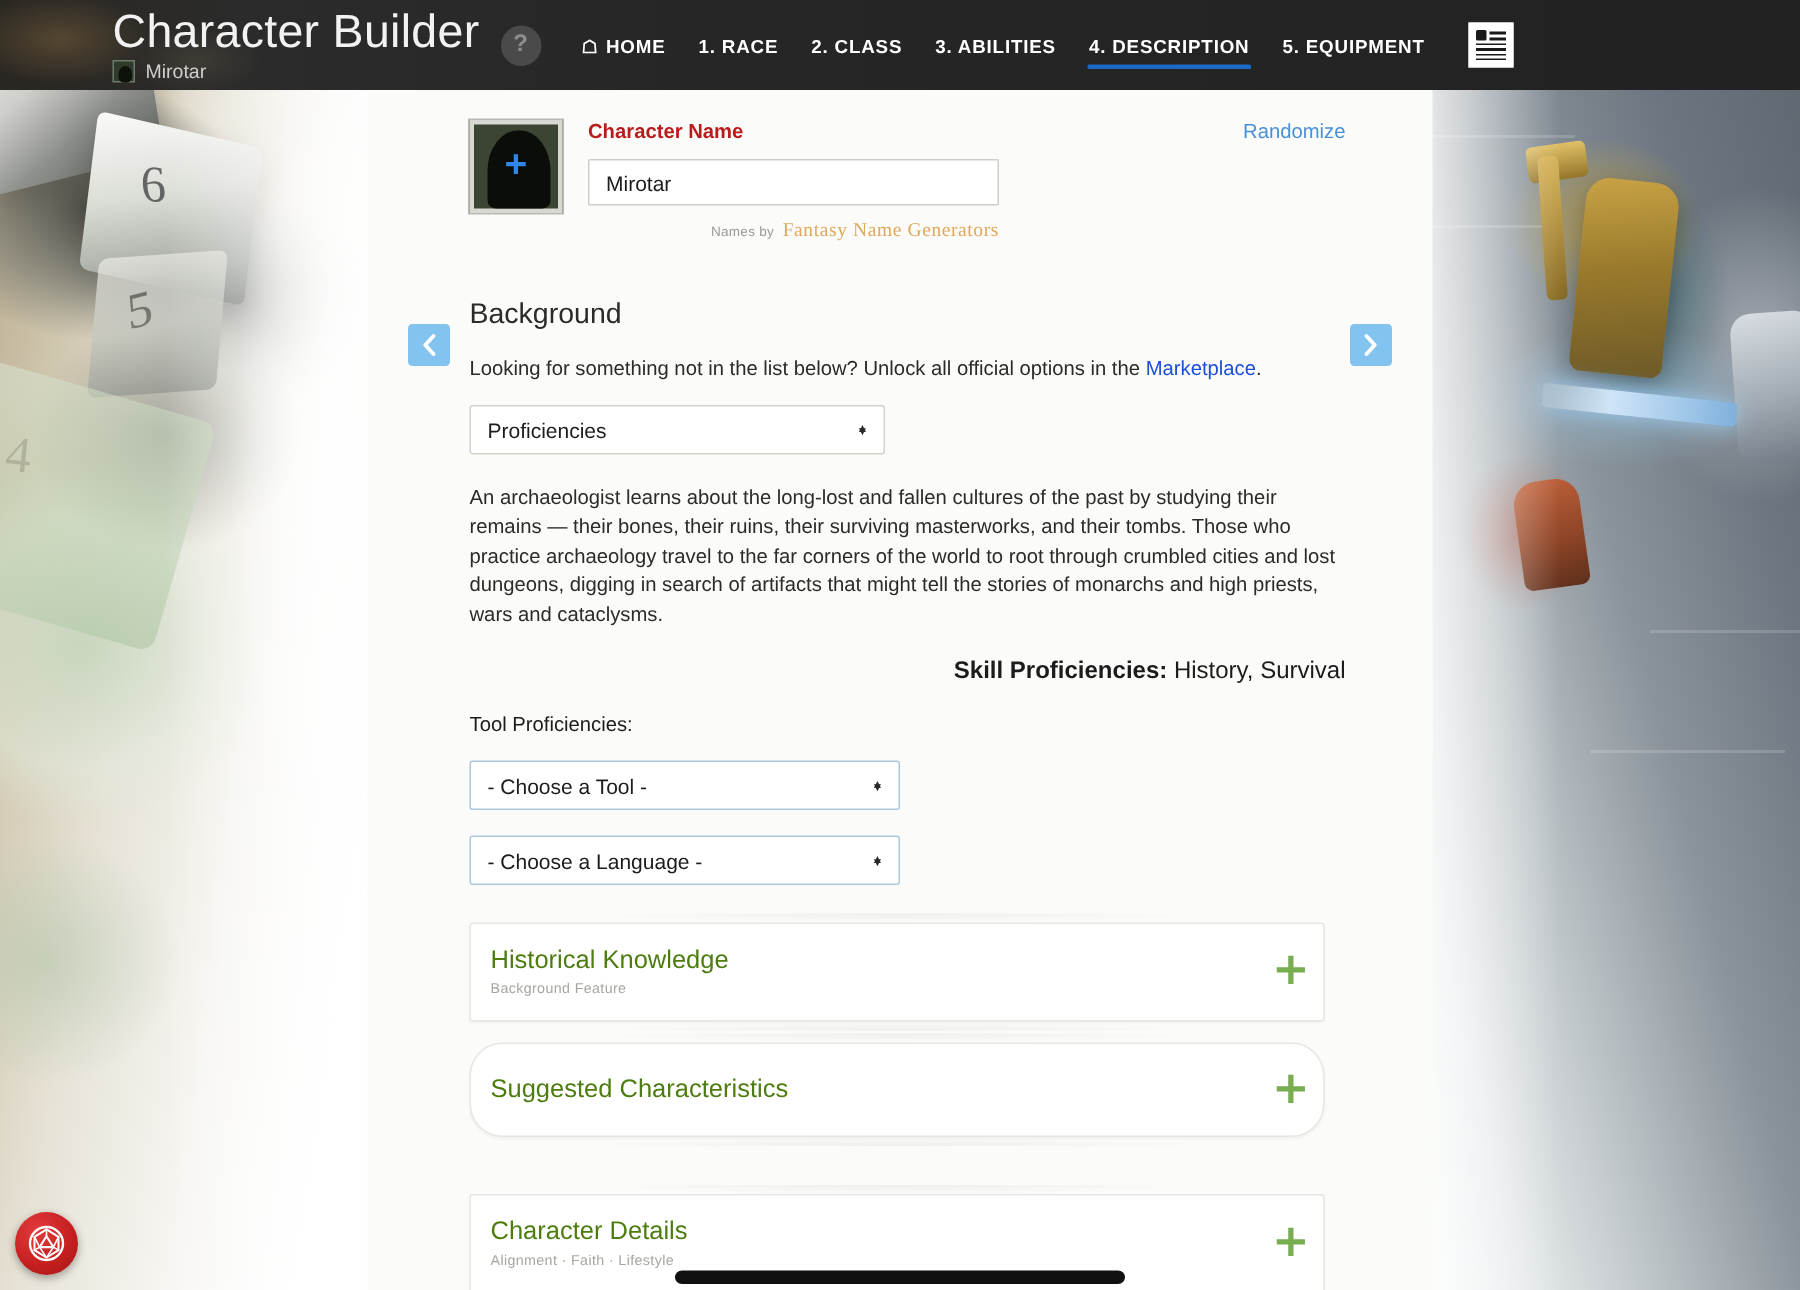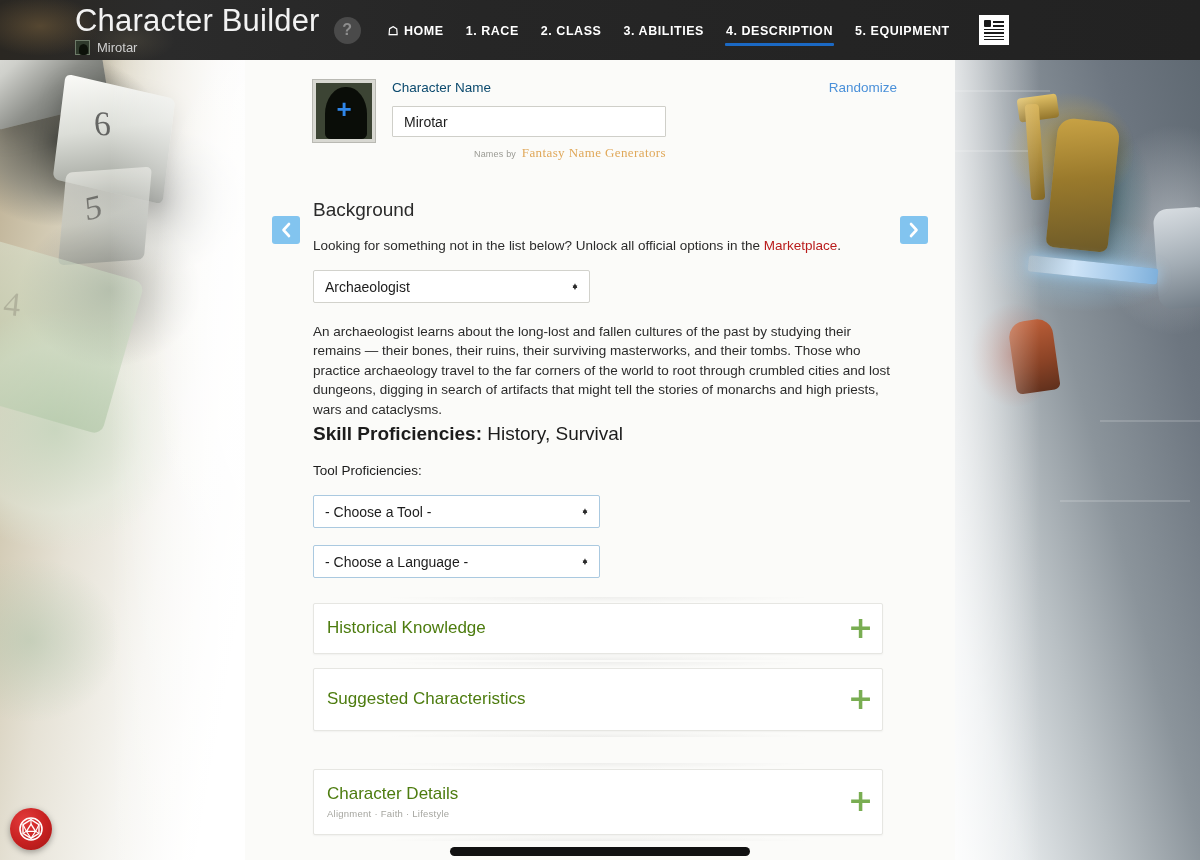--- a/index.html
+++ b/index.html
@@ -186,79 +186,79 @@
     position: absolute; left: 9px; bottom: 0; width: 42px; height: 52px;
     background: #0a0d08; border-radius: 48% 48% 14% 14% / 52% 52% 10% 10%;
   }
   #portrait .plus {
     position: absolute; left: 50%; top: 48%; transform: translate(-50%,-50%);
     width: 22px; height: 22px; color: #2f86e8; font-size: 26px; line-height: 20px;
     text-align: center; font-weight: bold; text-shadow: 0 0 2px rgba(0,0,0,.4);
   }
   #name-right { flex: 1; }
   #name-head { display: flex; align-items: baseline; justify-content: space-between; }
-  #name-label { font-size: 13.5px; font-weight: normal; color: #0c4a6e; text-align: right; }
+  #name-label { font-size: 13.5px; font-weight: bold; color: #b91c1c; text-align: right; }
   #randomize { font-size: 13.5px; color: #4a90d9; cursor: pointer; }
   #name-input {
     margin-top: 11px; width: 274px; height: 31px; border: 1px solid #cfcfc9;
     background: #fff; font-size: 14px; color: #1c1c1c; padding: 0 11px;
     font-family: "Liberation Sans", sans-serif; border-radius: 1px;
   }
   #names-by {
     margin-top: 8px; text-align: right; width: 274px; font-size: 9px;
     color: #9a9a94; letter-spacing: .2px;
   }
   #names-by .fng {
     font-family: "Liberation Serif", serif; font-size: 13px; color: #e0a85a;
     letter-spacing: .4px; margin-left: 3px;
   }
 
   
   #bg-section { padding-top: 38px; }
   #bg-title { font-size: 19px; color: #2b2b2b; font-weight: 400; }
   #bg-note { margin-top: 17px; font-size: 13.5px; color: #2b2b2b; }
-  #bg-note a { color: #b91c1c; text-decoration: none; }
+  #bg-note a { color: #1d4ed8; text-decoration: none; }
   .sel {
     margin-top: 17px; height: 33px; background: #ffffff; position: relative;
     display: flex; align-items: center; padding: 0 28px 0 11px;
     font-size: 14px; color: #1c1c1c; cursor: pointer; border-radius: 2px;
   }
   #sel-background { width: 277px; border: 1px solid #d2d2cc; }
   .sel-blue { width: 287px; border: 1px solid #aac9e0; }
   .sel .arrows {
     position: absolute; right: 10px; top: 50%; transform: translateY(-50%);
     display: flex; flex-direction: column; gap: 2px; line-height: 0;
   }
   .sel .arrows i { font-style: normal; font-size: 8px; color: #2b2b2b; }
 
   #bg-desc {
     margin-top: 19px; font-size: 13.5px; line-height: 19.4px; color: #2b2b2b;
     width: 578px;
   }
-  .prof { margin-top: 4px; font-size: 19px; color: #1c1c1c; }
+  .prof { margin-top: 20px; font-size: 16px; color: #1c1c1c; text-align: right; }
   .prof b { font-weight: bold; }
   #tool-label, #lang-label { margin-top: 18px; font-size: 13.5px; font-weight: normal; color: #1c1c1c; }
 
   
   #panels { margin-top: 25px; position: relative; }
   .panel {
     position: relative; width: 570px; background: #ffffff;
     border: 1px solid #e6e6e2; border-radius: 2px;
     padding: 14px 44px 15px 13px; margin-bottom: 14px;
     box-shadow: 0 1px 2px rgba(0,0,0,.045);
     cursor: pointer;
   }
   .panel::before, .panel::after {
     content: ""; position: absolute; left: 6%; right: 6%; height: 7px;
     background: radial-gradient(ellipse 60% 120% at 50% 100%, rgba(0,0,0,.05) 0%, rgba(0,0,0,0) 72%);
     pointer-events: none;
   }
   .panel::before { top: -7px; transform: scaleY(-1); }
   .panel::after { bottom: -7px; }
-  .panel.tall { padding-top: 20px; padding-bottom: 21px; }
+  .panel.tall { padding-top: 20px; padding-bottom: 21px; border-radius: 22px; }
   .panel-title { font-size: 17px; font-weight: normal; color: #4d7c0f; }
   .panel-sub { margin-top: 4px; font-size: 9.5px; color: #a6a6a0; letter-spacing: .25px; }
   .panel-plus {
     position: absolute; right: 14px; top: 50%; transform: translateY(-50%);
     width: 20px; height: 20px; color: #79ad52; font-size: 30px; line-height: 18px;
     text-align: center; font-weight: bold; font-family: "DejaVu Sans", sans-serif;
   }
   .gap { height: 24px; }
 
   
@@ -397,21 +397,21 @@
     </div>
 
     <div id="bg-section">
       <div id="bg-title">Background</div>
 
       <div id="bg-note">
         <span>Looking for something not in the list below? Unlock all official options in the </span><a href="#">Marketplace</a><span>.</span>
       </div>
 
       <div class="sel" id="sel-background">
-        <span>Archaeologist</span>
+        <span>Proficiencies</span>
         <span class="arrows">
             <i>▲</i>
             <i>▼</i>
           </span>
       </div>
 
       <div id="bg-desc">An archaeologist learns about the long-lost and fallen cultures of the past by studying their remains — their bones, their ruins, their surviving masterworks, and their tombs. Those who practice archaeology travel to the far corners of the world to root through crumbled cities and lost dungeons, digging in search of artifacts that might tell the stories of monarchs and high priests, wars and cataclysms.</div>
 
       <div class="prof">
         <b>Skill Proficiencies:</b>
@@ -432,20 +432,21 @@
         <span class="arrows">
             <i>▲</i>
             <i>▼</i>
           </span>
       </div>
     </div>
 
     <div id="panels">
       <div class="panel">
         <div class="panel-title">Historical Knowledge</div>
+        <div class="panel-sub">Background Feature</div>
         <div class="panel-plus">+</div>
       </div>
 
       <div class="panel tall">
         <div class="panel-title">Suggested Characteristics</div>
         <div class="panel-plus">+</div>
       </div>
 
       <div class="gap"></div>
 

